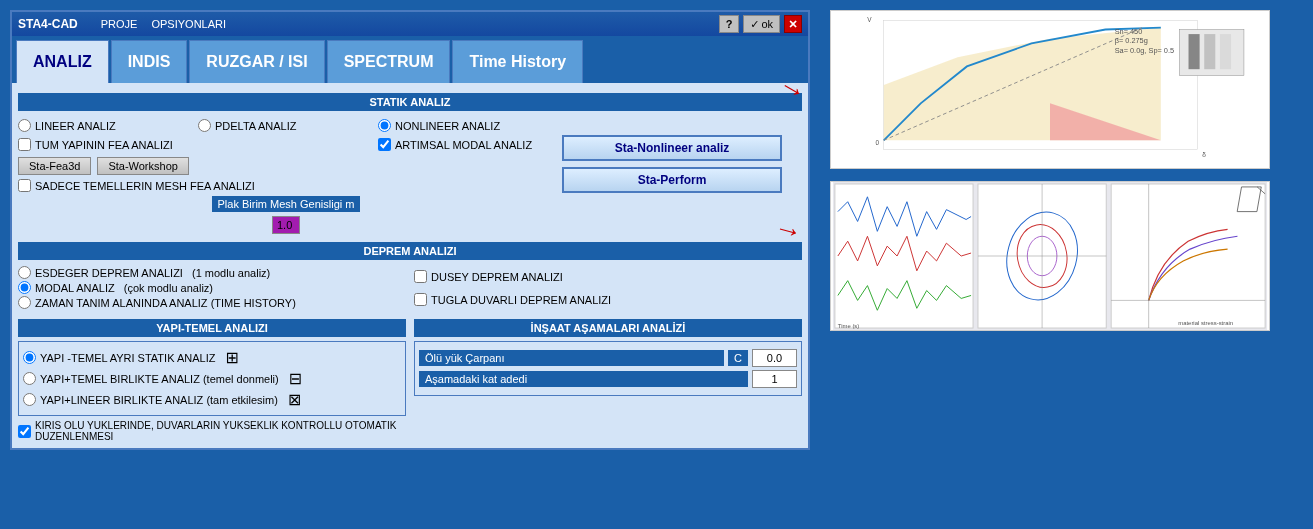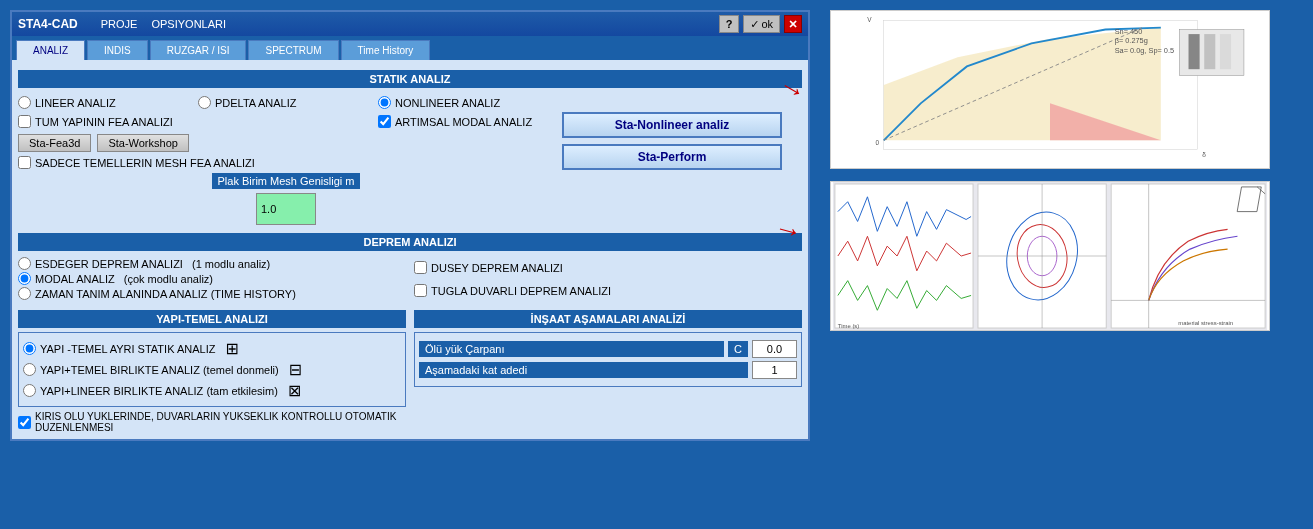--- a/index.html
+++ b/index.html
@@ -93,25 +93,25 @@
     }
 
     
     .tabs-bar {
       background: #1a5fa8;
       display: flex;
       padding: 4px 4px 0 4px;
       gap: 2px;
     }
     .tab {
-      padding: 4px 16px;
+      padding: 12px 16px;
       background: #5b9dd9;
       color: white;
-      font-weight: normal;
-      font-size: 10px;
+      font-weight: bold;
+      font-size: 16px;
       cursor: pointer;
       border: 1px solid #4a7abf;
       border-bottom: none;
     }
     .tab.active {
       background: #d4e4f7;
       color: #000080;
       border-top: 1px solid #4a7abf;
     }
 
@@ -195,24 +195,24 @@
       flex-direction: column;
     }
     .label-box {
       background: #1a5fa8;
       color: white;
       padding: 2px 6px;
       font-size: 11px;
     }
     .input-field {
       border: 1px solid #888;
-      background: #86efac;
-      padding: 9px 4px;
-      font-size: 11px;
-      width: 60px;
+      background: #a21caf;
+      padding: 2px 4px;
+      font-size: 11px;
+      width: 28px;
     }
 
     
     .statik-inner {
       display: grid;
       grid-template-columns: 1fr 240px;
       gap: 8px;
     }
 
     

